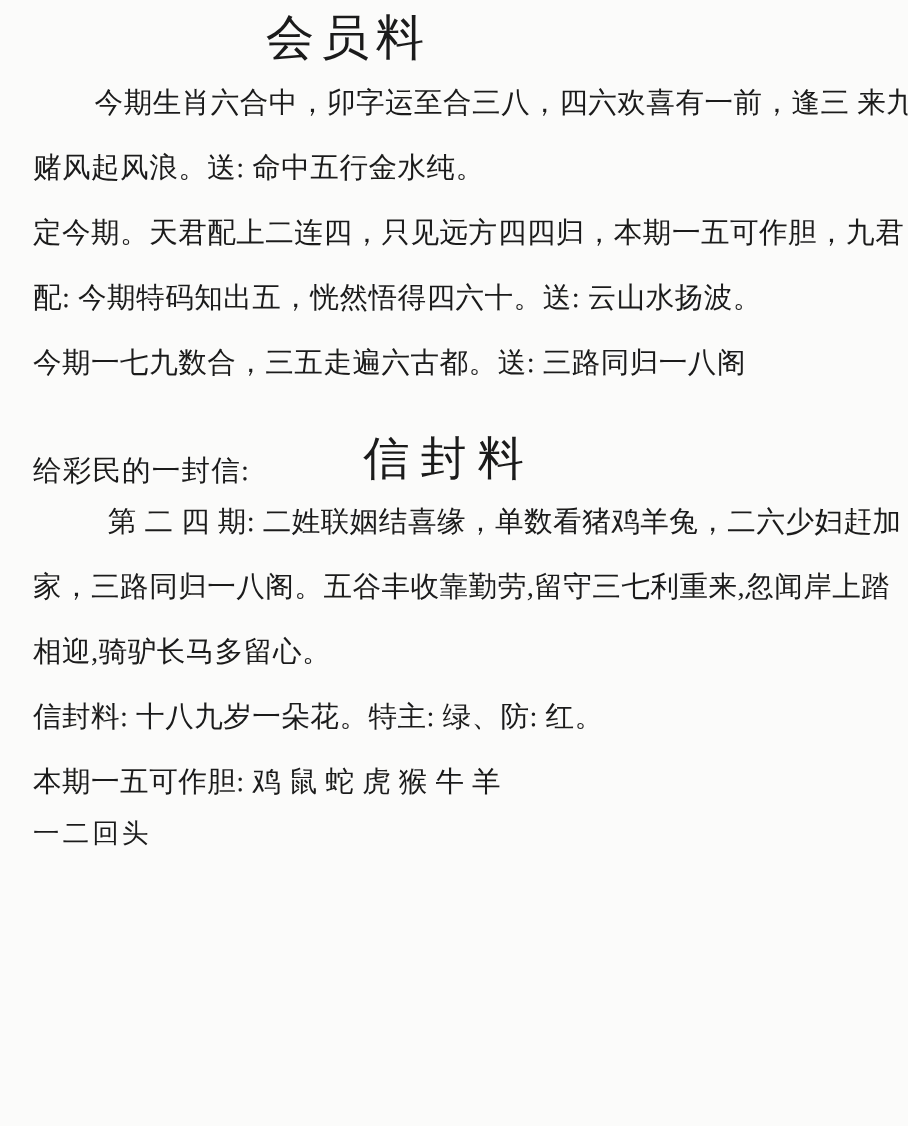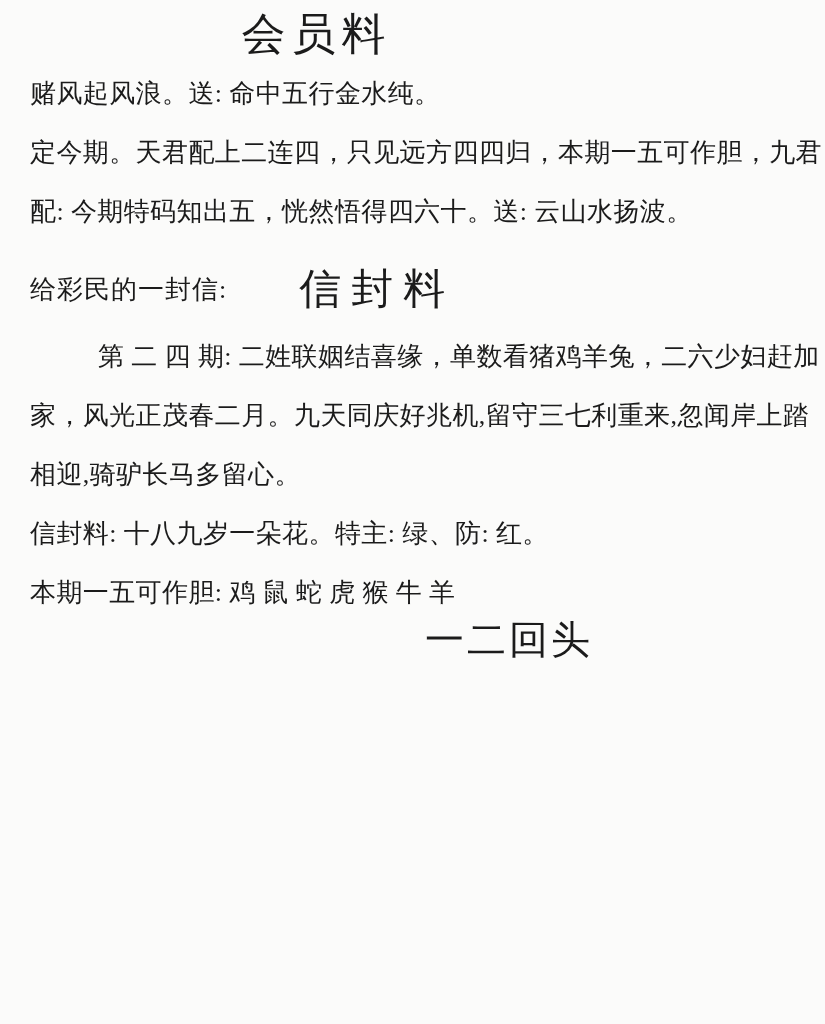--- a/index.html
+++ b/index.html
@@ -38,66 +38,68 @@
     letter-spacing:0.4px;
     white-space:nowrap;
   }
   .indent-2{padding-left:56px;}
   .indent-25{padding-left:68px;}
   
   .section-row{
     height:76px;
     margin-top:10px;
     display:flex;
-    align-items:center;
+    align-items:flex-end;
   }
   .section-label{
     font-size:26px;
     letter-spacing:1px;
     white-space:nowrap;
   }
   .section-title{
-    margin-left:72px;
+    margin-left:103px;
     font-size:42px;
     letter-spacing:10px;
     white-space:nowrap;
   }
   
   .doc-footer{
     margin-top:-4px;
     height:44px;
     line-height:44px;
-    font-size:39px;
+    font-size:24px;
     letter-spacing:3px;
-    text-align:right;
+    text-align:left;
     padding-right:100px;
     white-space:nowrap;
   }
 </style>
 </head>
 <body>
 
 <div class="page">
 
   <div class="doc-title">会员料</div>
 
   <div>
+    <div class="line indent-2">今期生肖六合中，卯字运至合三八，四六欢喜有一前，逢三 来九</div>
     <div class="line">赌风起风浪。送: 命中五行金水纯。</div>
     <div class="line">定今期。天君配上二连四，只见远方四四归，本期一五可作胆，九君</div>
     <div class="line">配: 今期特码知出五，恍然悟得四六十。送: 云山水扬波。</div>
+    <div class="line">今期一七九数合，三五走遍六古都。送: 三路同归一八阁</div>
   </div>
 
   <div class="section-row">
     <span class="section-label">给彩民的一封信:</span>
     <span class="section-title">信封料</span>
   </div>
 
   <div>
     <div class="line indent-25">第 二 四 期: 二姓联姻结喜缘，单数看猪鸡羊兔，二六少妇赶加</div>
-    <div class="line">家，风光正茂春二月。九天同庆好兆机,留守三七利重来,忽闻岸上踏</div>
+    <div class="line">家，三路同归一八阁。五谷丰收靠勤劳,留守三七利重来,忽闻岸上踏</div>
     <div class="line">相迎,骑驴长马多留心。</div>
     <div class="line">信封料: 十八九岁一朵花。特主: 绿、防: 红。</div>
     <div class="line">本期一五可作胆: 鸡 鼠 蛇 虎 猴 牛 羊</div>
   </div>
 
   <div class="doc-footer">一二回头</div>
 
 </div>
 
 </body></html>

